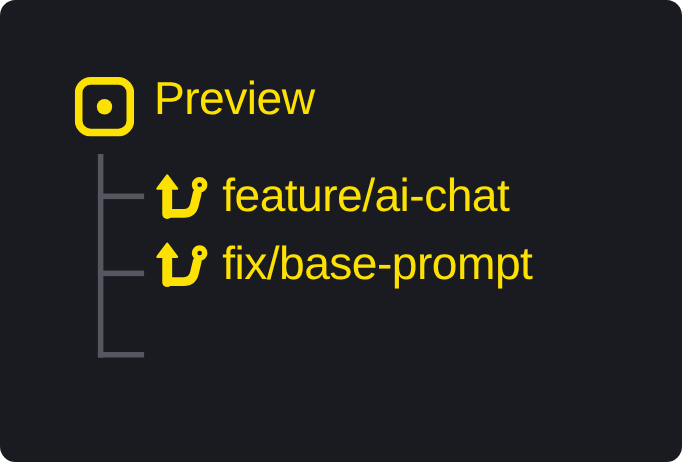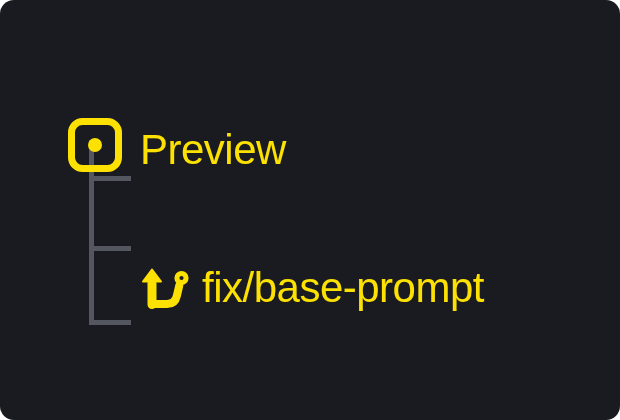--- a/index.html
+++ b/index.html
@@ -17,24 +17,23 @@
   .panel {
     position: absolute;
     inset: 0;
     background: #191b20;
     border-radius: 14px;
     overflow: hidden;
   }
   .row {
     position: absolute;
     display: flex;
-    align-items: flex-end;
+    align-items: flex-start;
     white-space: nowrap;
     cursor: pointer;
-    margin-top: 48px;
   }
   .root-row {
     left: 68px;
     top: 70px;
     height: 54px;
     gap: 18px;
   }
   .branch-row {
     left: 142px;
     height: 42px;
@@ -87,20 +86,31 @@
     <div class="row root-row">
       <span class="icon">
         <svg width="54" height="54" viewBox="0 0 54 54" aria-hidden="true">
           <rect x="3.5" y="3.5" width="47" height="47" rx="11" fill="none" stroke="#fce103" stroke-width="7"></rect>
           <circle cx="27" cy="27" r="7" fill="#fce103"></circle>
         </svg>
       </span>
       <span class="label">Preview</span>
     </div>
 
+    <div class="row branch-row r1">
+      <span class="icon">
+        <svg width="47" height="42" viewBox="0 0 47 42" aria-hidden="true">
+          <path d="M10 1.5 L1 13.5 L19 13.5 Z" fill="#fce103" stroke="#fce103" stroke-width="2" stroke-linejoin="round"></path>
+          <rect x="5.5" y="11" width="9" height="30" rx="4.5" fill="#fce103"></rect>
+          <path d="M12 36 H25 Q33 36 34.8 28 L37.3 17.5" fill="none" stroke="#fce103" stroke-width="8" stroke-linecap="round" stroke-linejoin="round"></path>
+          <circle cx="39.5" cy="10" r="4.6" fill="none" stroke="#fce103" stroke-width="5"></circle>
+        </svg>
+      </span>
+      <span class="label">feature/ai-chat</span>
+    </div>
 
     <div class="row branch-row r2">
       <span class="icon">
         <svg width="47" height="42" viewBox="0 0 47 42" aria-hidden="true">
           <path d="M10 1.5 L1 13.5 L19 13.5 Z" fill="#fce103" stroke="#fce103" stroke-width="2" stroke-linejoin="round"></path>
           <rect x="5.5" y="11" width="9" height="30" rx="4.5" fill="#fce103"></rect>
           <path d="M12 36 H25 Q33 36 34.8 28 L37.3 17.5" fill="none" stroke="#fce103" stroke-width="8" stroke-linecap="round" stroke-linejoin="round"></path>
           <circle cx="39.5" cy="10" r="4.6" fill="none" stroke="#fce103" stroke-width="5"></circle>
         </svg>
       </span>

